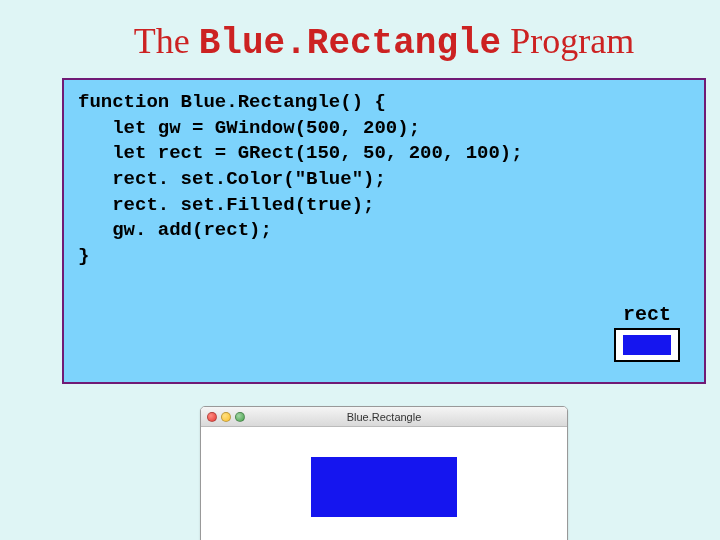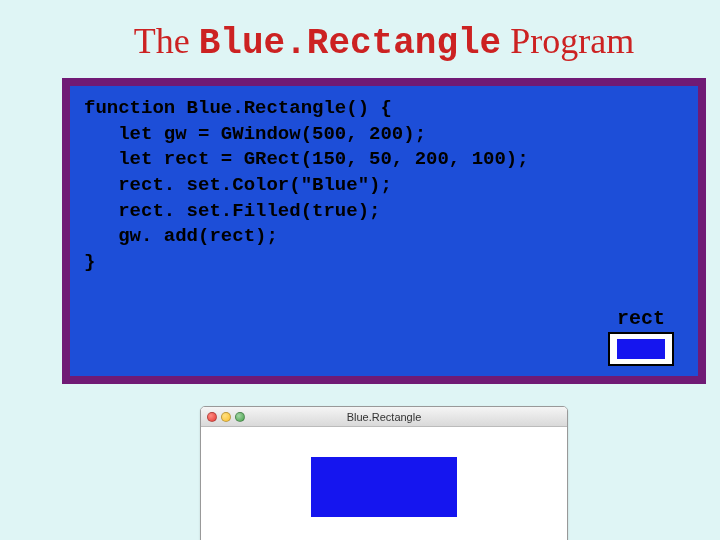--- a/index.html
+++ b/index.html
@@ -23,38 +23,38 @@
     font-size: 36px;
     font-weight: normal;
     margin-bottom: 14px;
     font-family: Georgia, serif;
   }
   .title .mono {
     font-family: 'Courier New', Courier, monospace;
     font-weight: bold;
   }
   .code-box {
-    background: #1d4ed8;
-    border: 8px solid #701a75;
+    background: #7dd3fc;
+    border: 2px solid #701a75;
     padding: 10px 14px 10px 14px;
     position: relative;
     height: 306px;
   }
   .code {
     font-family: 'Courier New', Courier, monospace;
     font-weight: bold;
     font-size: 19px;
     line-height: 1.35;
     white-space: pre;
     color: #000;
   }
   .rect-box {
     position: absolute;
     right: 24px;
-    bottom: 10px;
+    bottom: 20px;
     text-align: center;
   }
   .rect-label {
     font-family: 'Courier New', Courier, monospace;
     font-weight: bold;
     font-size: 20px;
     margin-bottom: 2px;
   }
   .rect-frame {
     border: 2px solid #000;

